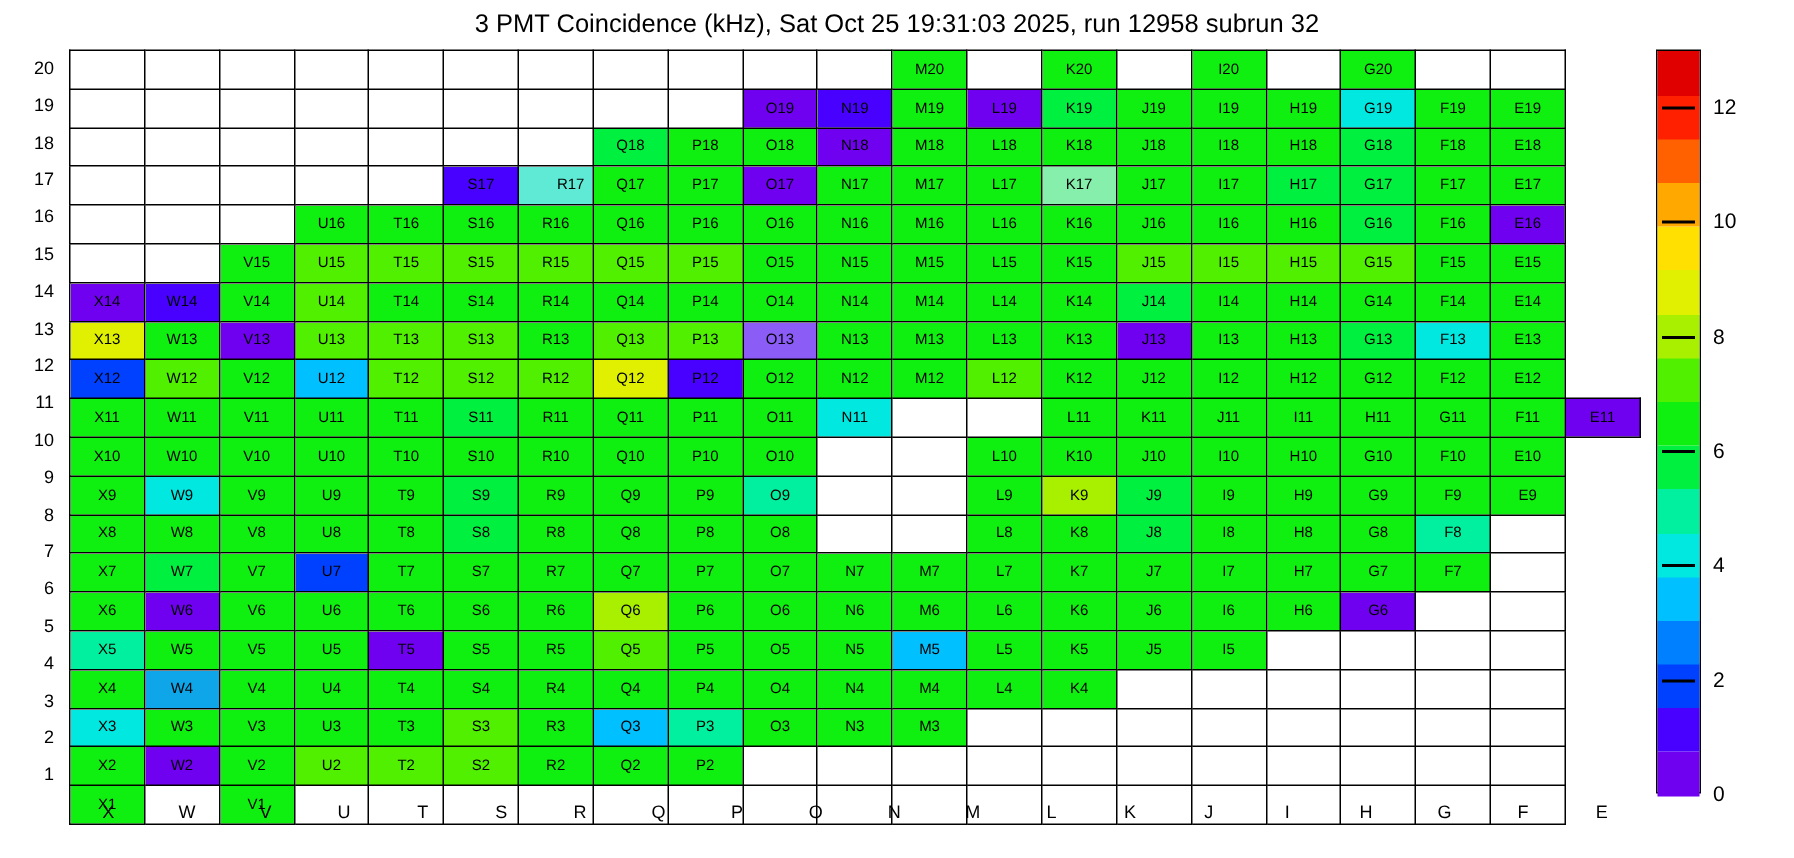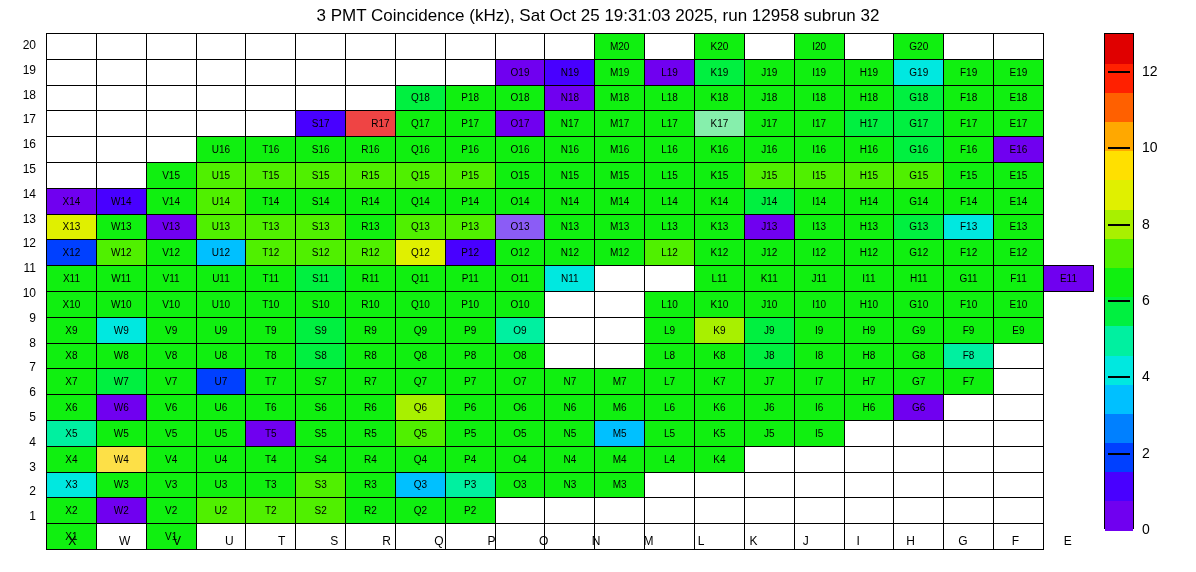--- a/index.html
+++ b/index.html
@@ -226,21 +226,21 @@
             <td style="background-color: rgb(16, 240, 16);">F18</td>
             <td style="background-color: rgb(16, 240, 16);">E18</td>
           </tr>
           <tr>
             <td style="background-color: rgb(255, 255, 255);"></td>
             <td style="background-color: rgb(255, 255, 255);"></td>
             <td style="background-color: rgb(255, 255, 255);"></td>
             <td style="background-color: rgb(255, 255, 255);"></td>
             <td style="background-color: rgb(255, 255, 255);"></td>
             <td style="background-color: rgb(72, 0, 255);">S17</td>
-            <td style="background-color: #ef4444; padding-left: 20px;">R17</td>
+            <td style="background-color: #5eead4; padding-left: 20px;">R17</td>
             <td style="background-color: rgb(16, 240, 16);">Q17</td>
             <td style="background-color: rgb(16, 240, 16);">P17</td>
             <td style="background-color: rgb(112, 0, 240);">O17</td>
             <td style="background-color: rgb(16, 240, 16);">N17</td>
             <td style="background-color: rgb(16, 240, 16);">M17</td>
             <td style="background-color: rgb(16, 240, 16);">L17</td>
             <td style="background-color: #86efac;">K17</td>
             <td style="background-color: rgb(16, 240, 16);">J17</td>
             <td style="background-color: rgb(16, 240, 16);">I17</td>
             <td style="background-color: rgb(0, 240, 64);">H17</td>
@@ -508,21 +508,21 @@
             <td style="background-color: rgb(16, 240, 16);">K5</td>
             <td style="background-color: rgb(16, 240, 16);">J5</td>
             <td style="background-color: rgb(16, 240, 16);">I5</td>
             <td style="background-color: rgb(255, 255, 255);"></td>
             <td style="background-color: rgb(255, 255, 255);"></td>
             <td style="background-color: rgb(255, 255, 255);"></td>
             <td style="background-color: rgb(255, 255, 255);"></td>
           </tr>
           <tr>
             <td style="background-color: rgb(16, 240, 16);">X4</td>
-            <td style="background-color: #fde047;">W4</td>
+            <td style="background-color: #0ea5e9;">W4</td>
             <td style="background-color: rgb(16, 240, 16);">V4</td>
             <td style="background-color: rgb(16, 240, 16);">U4</td>
             <td style="background-color: rgb(16, 240, 16);">T4</td>
             <td style="background-color: rgb(16, 240, 16);">S4</td>
             <td style="background-color: rgb(16, 240, 16);">R4</td>
             <td style="background-color: rgb(16, 240, 16);">Q4</td>
             <td style="background-color: rgb(16, 240, 16);">P4</td>
             <td style="background-color: rgb(16, 240, 16);">O4</td>
             <td style="background-color: rgb(16, 240, 16);">N4</td>
             <td style="background-color: rgb(16, 240, 16);">M4</td>

